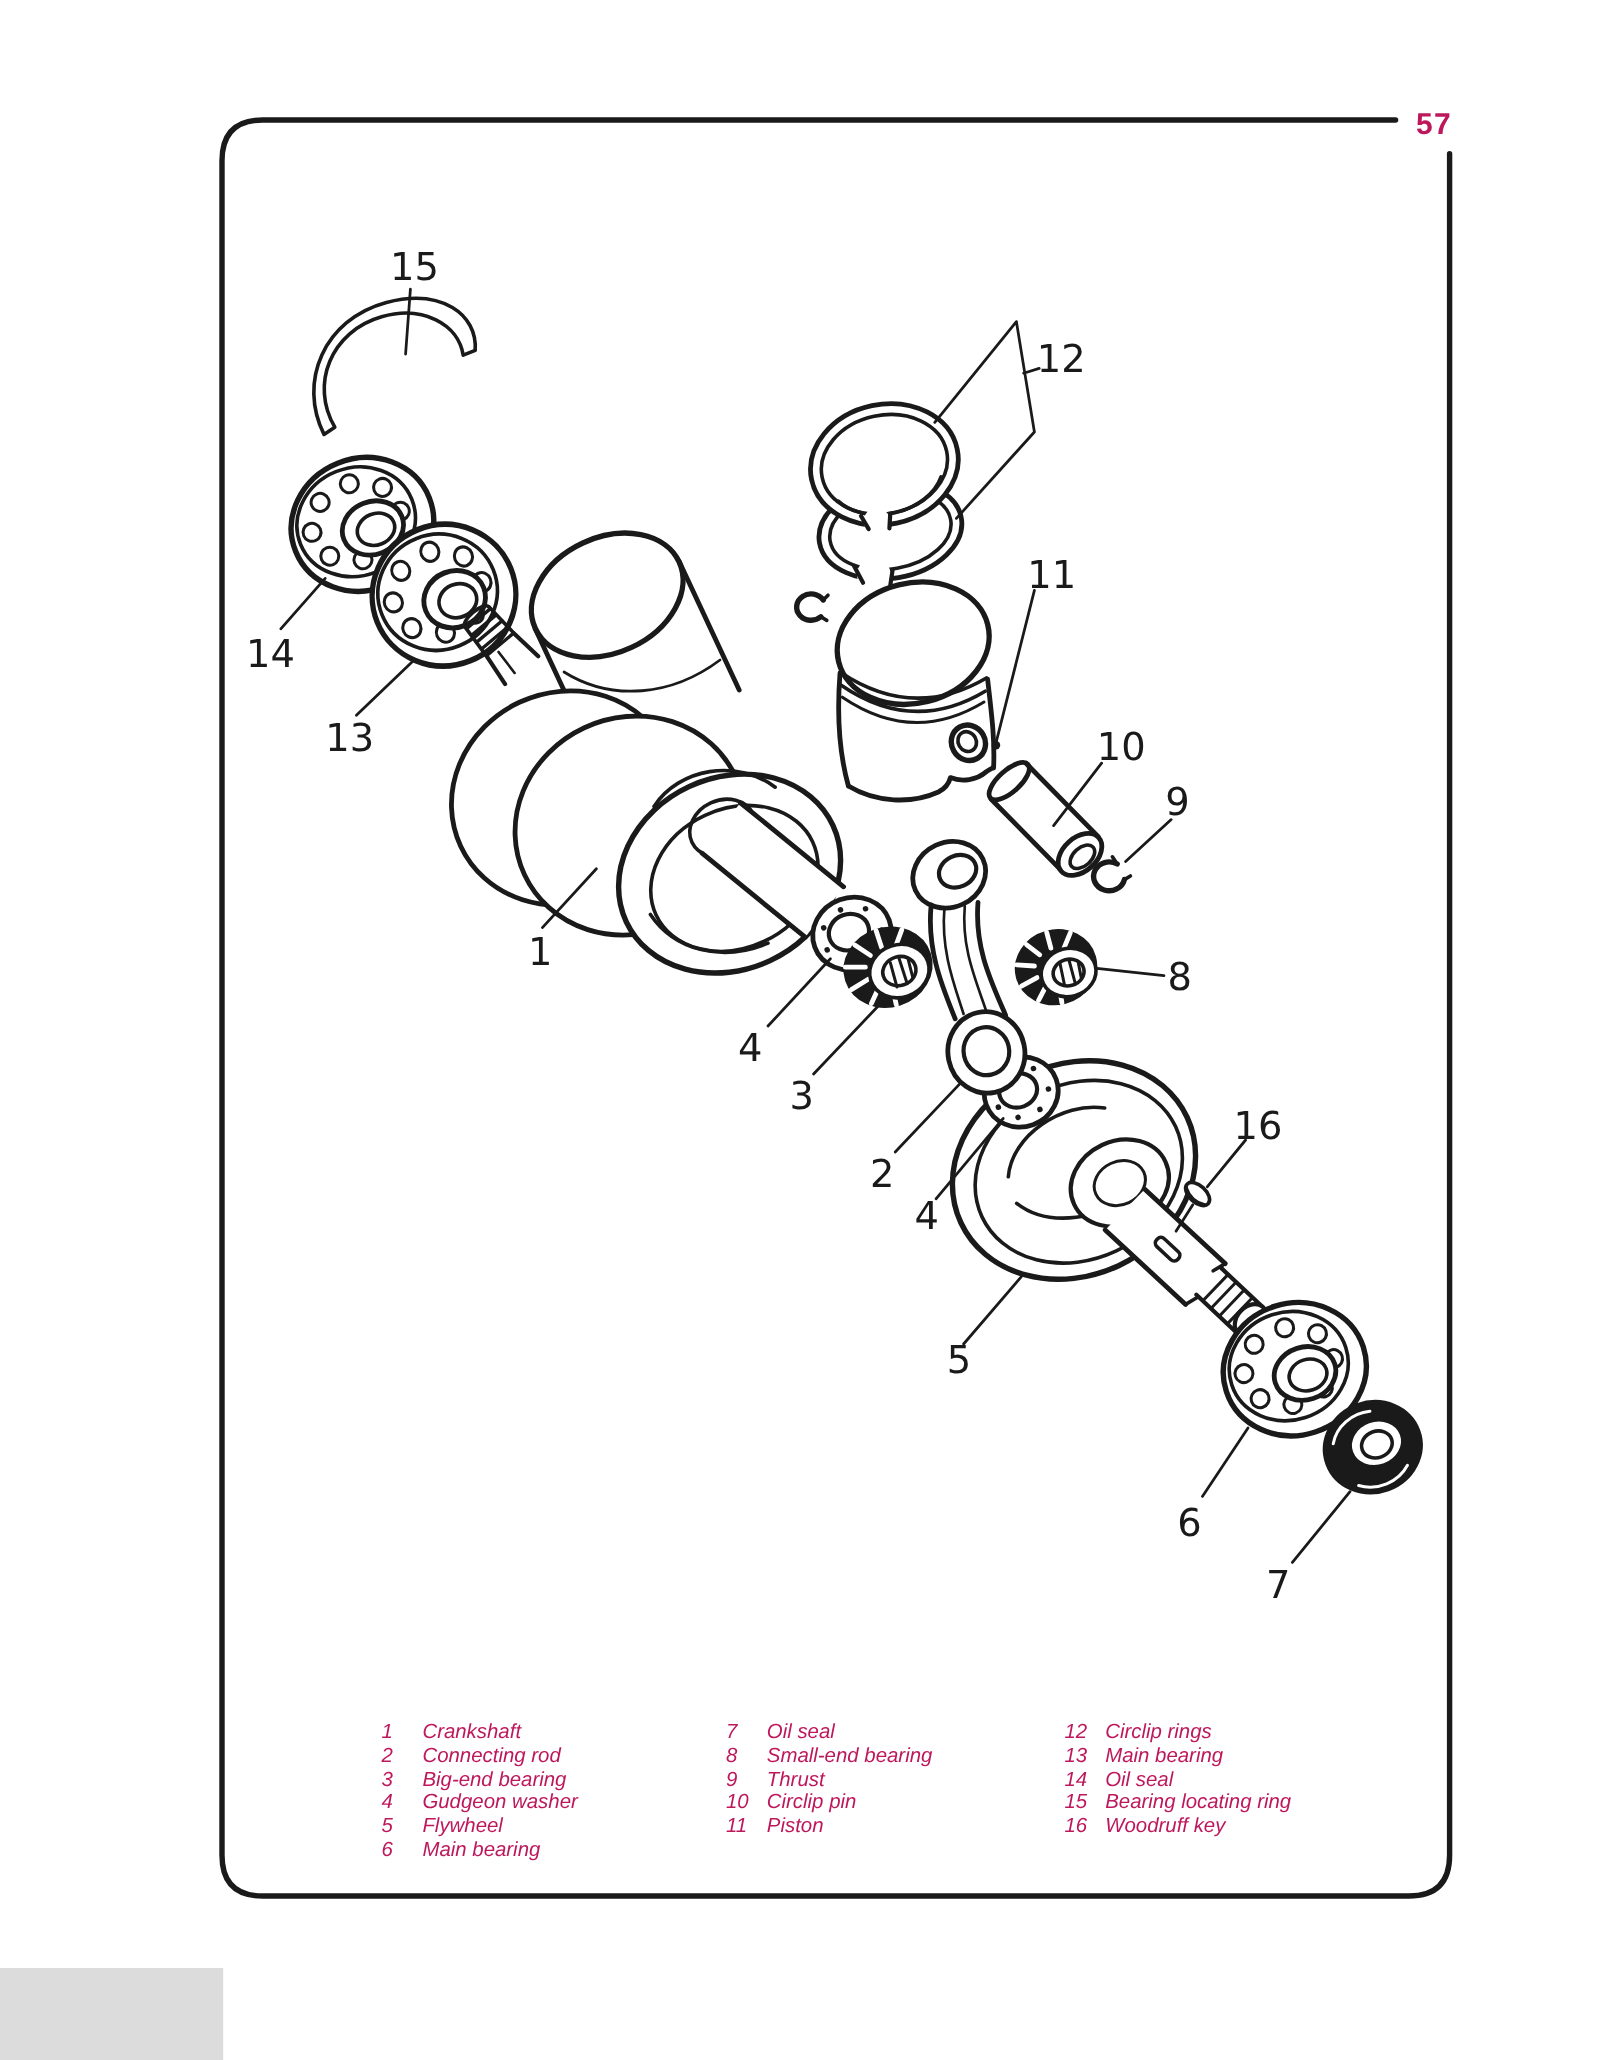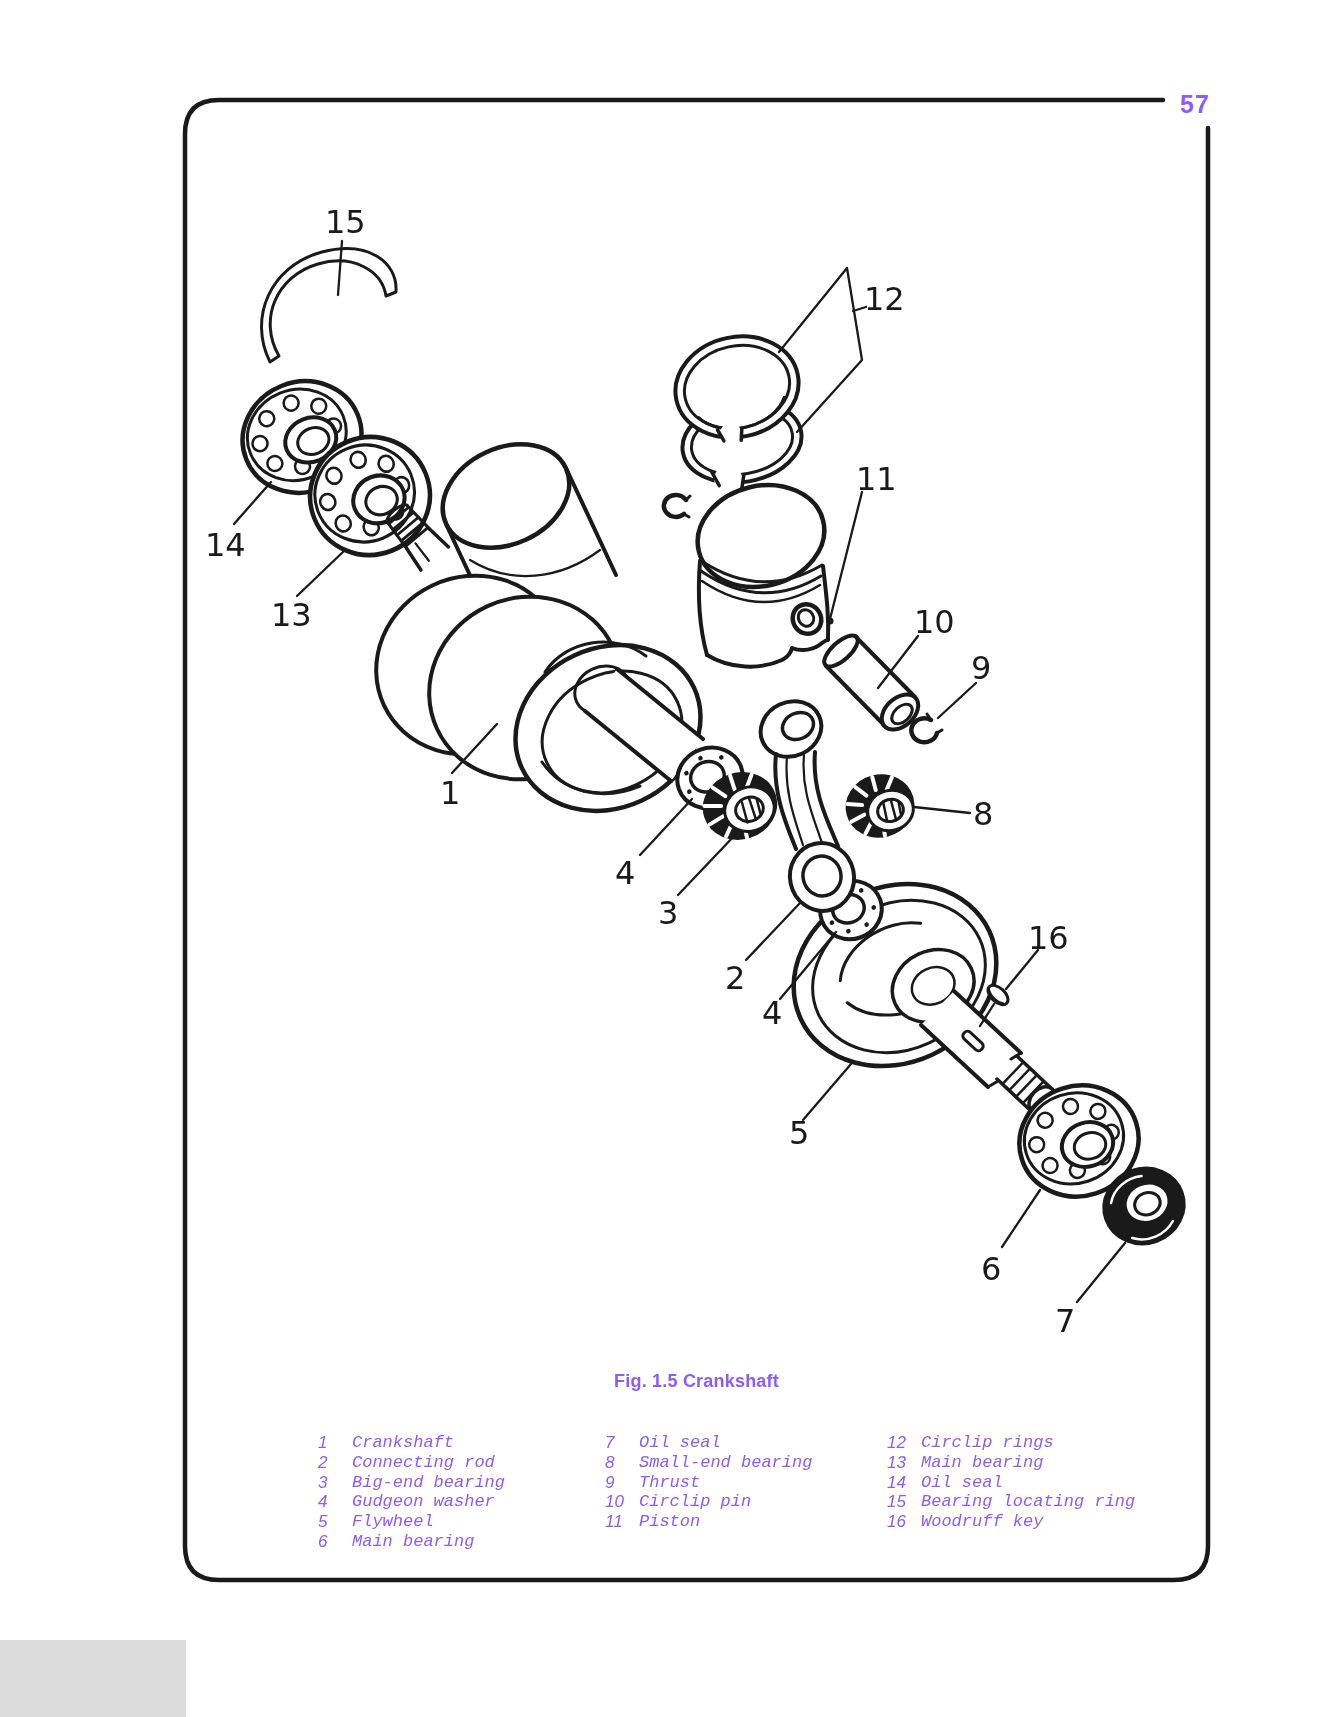--- a/index.html
+++ b/index.html
@@ -1,26 +1,26 @@
 <!DOCTYPE html>
 <html><head>
 <meta charset="utf-8">
 <style>
   html,body{margin:0;padding:0;background:#fff;}
   .page{position:relative;width:1336px;height:1717px;background:#ffffff;
-        font-family:"Liberation Sans",sans-serif;color:#8b5cf6;overflow:hidden;}
+        font-family:"Liberation Sans",sans-serif;color:#be185d;overflow:hidden;}
   .diagram-svg{position:absolute;left:0;top:0;}
   .page-number{position:absolute;left:1180px;top:90px;font-size:25px;font-weight:bold;letter-spacing:1px;}
   .fig-caption{position:absolute;left:185px;top:1371px;width:1023px;text-align:center;
                font-size:18px;font-weight:bold;letter-spacing:.2px;}
   .legend-col{position:absolute;top:1433px;}
   .legend-col-1{left:318px;} .legend-col-2{left:605px;} .legend-col-3{left:887px;}
   .lrow{display:flex;height:19.8px;line-height:19.8px;font-size:17px;font-style:italic;}
   .lnum{width:34px;flex:none;}
-  .lname{white-space:nowrap;font-family:Liberation Mono, monospace;}
+  .lname{white-space:nowrap;}
   .scan-shadow{position:absolute;left:0;top:1640px;width:186px;height:77px;background:#dcdcdc;}
   svg text.callout{font-family:"DejaVu Sans",sans-serif;font-size:32px;fill:#1a1a1a;stroke:none;}
 </style>
 </head>
 <body>
 
 <div class="page">
 
   <div class="page-number">57</div>
 
@@ -254,21 +254,20 @@
         <text class="callout" x="973" y="825">8</text>
         <text class="callout" x="971" y="679">9</text>
         <text class="callout" x="914" y="633">10</text>
         <text class="callout" x="856" y="490">11</text>
         <text class="callout" x="864" y="310">12</text>
         <text class="callout" x="1028" y="949">16</text>
       </g>
     </g>
   </svg>
 
-  <div class="fig-caption">Fig. 1.5 Crankshaft</div>
 
   <div class="legend-col legend-col-1">
       <div class="lrow">
         <span class="lnum">1</span>
         <span class="lname">Crankshaft</span>
       </div>
       <div class="lrow">
         <span class="lnum">2</span>
         <span class="lname">Connecting rod</span>
       </div>

